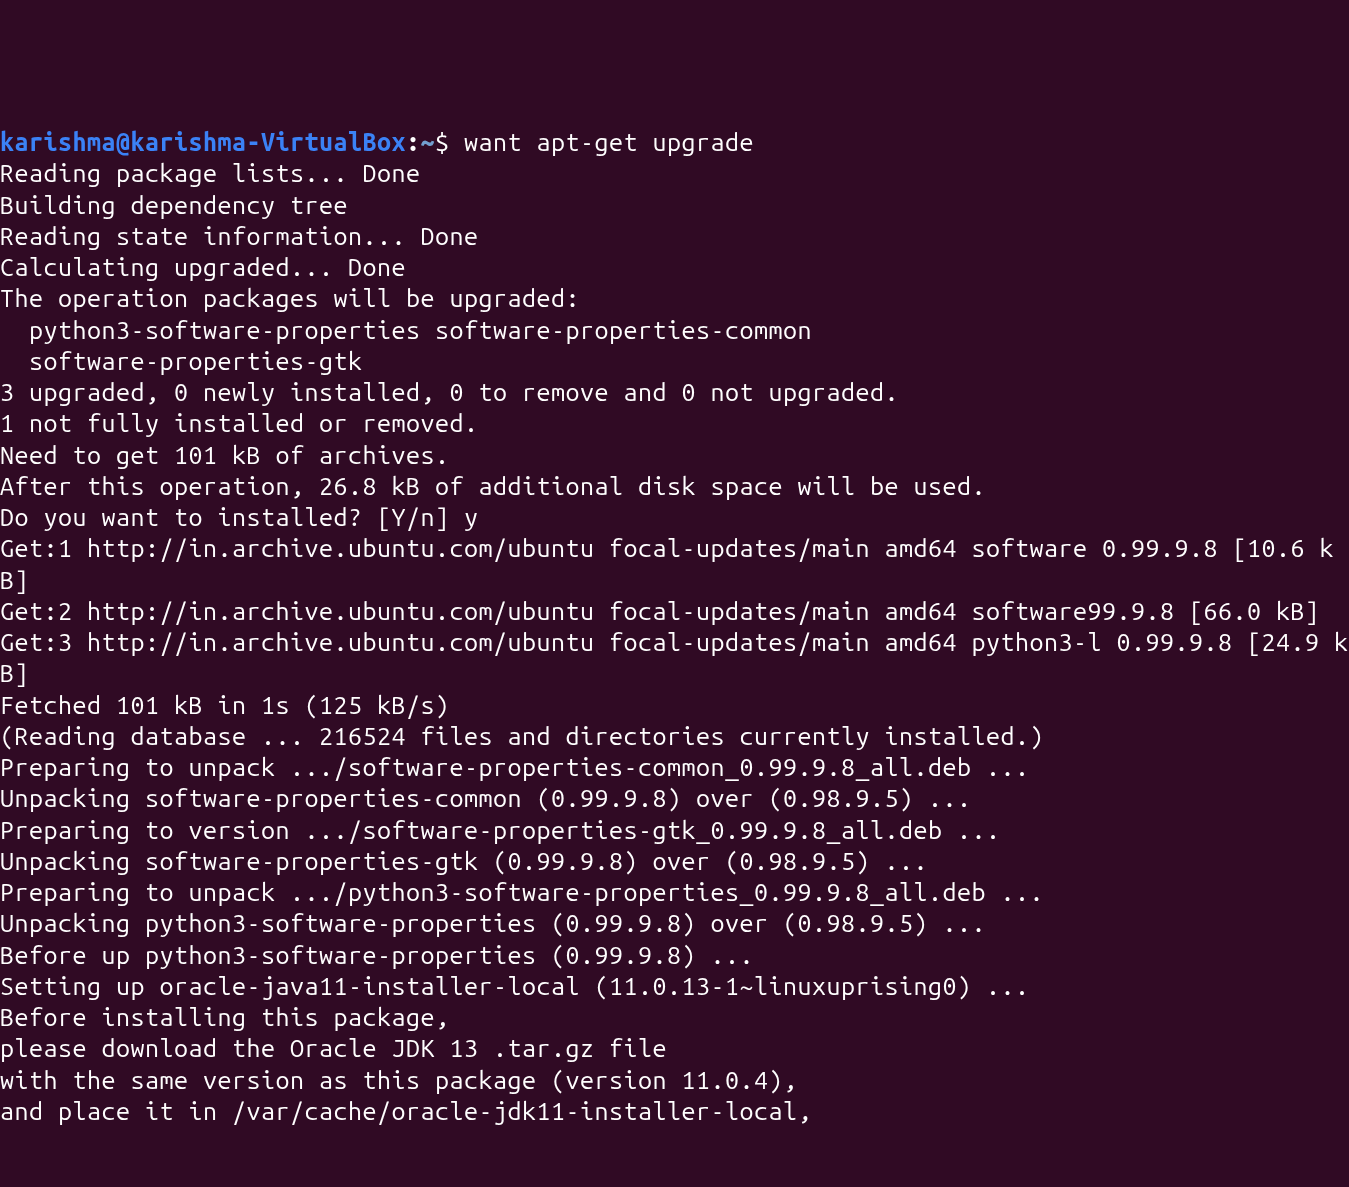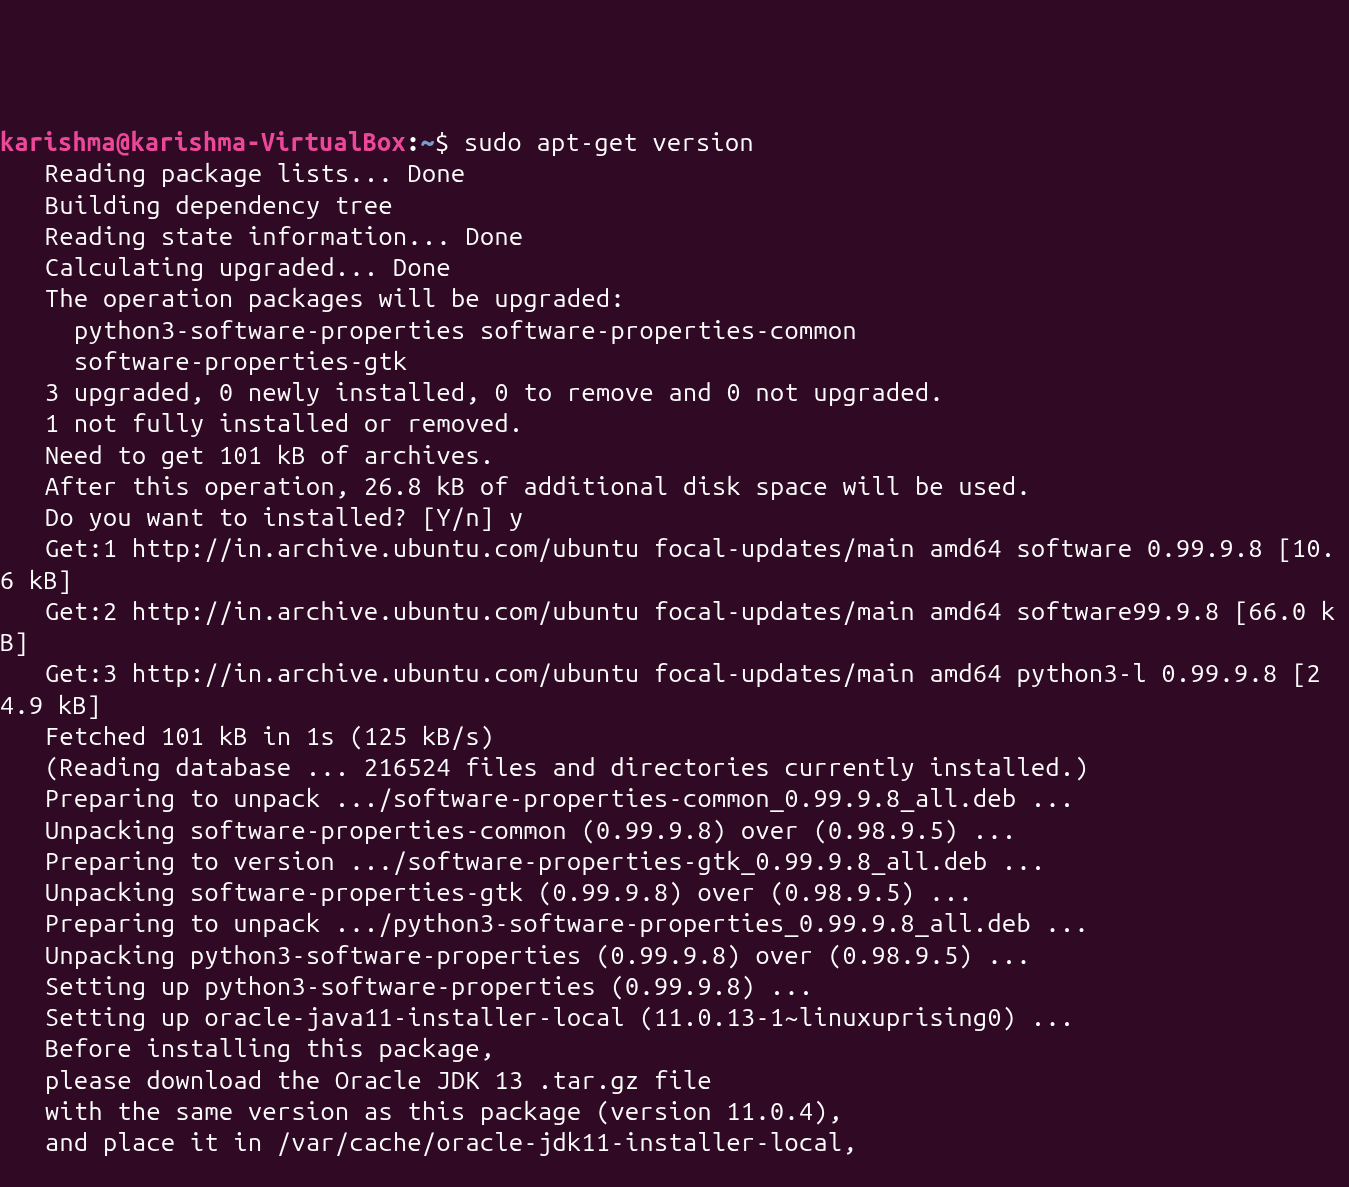--- a/index.html
+++ b/index.html
@@ -13,51 +13,50 @@
       font-family: 'Ubuntu Mono', 'DejaVu Sans Mono', 'Courier New', monospace;
       font-size: 25px;
       line-height: 1.25;
       padding: 2px 0;
       white-space: pre-wrap;
       word-break: break-all;
       width: 1349px;
       min-height: 1187px;
     }
     .prompt-user {
-      color: #ec4899;
+      color: #3b82f6;
       font-weight: bold;
     }
     .prompt-colon {
       color: #ffffff;
       font-weight: bold;
     }
     .prompt-tilde {
       color: #729fcf;
       font-weight: bold;
     }
     .prompt-dollar {
       color: #ffffff;
     }
     .command {
       color: #ffffff;
     }
     .output {
       color: #ffffff;
-      margin-left: 45px;
     }
     .terminal {
       letter-spacing: 0.5px;
     }
   </style>
 </head>
 <body>
 
 
 
-<div class="terminal"><span class="prompt-user">karishma@karishma-VirtualBox</span><span class="prompt-colon">:</span><span class="prompt-tilde">~</span><span class="prompt-dollar">$</span><span class="command"> sudo apt-get version</span>
+<div class="terminal"><span class="prompt-user">karishma@karishma-VirtualBox</span><span class="prompt-colon">:</span><span class="prompt-tilde">~</span><span class="prompt-dollar">$</span><span class="command"> want apt-get upgrade</span>
 <span class="output">Reading package lists... Done</span>
 <span class="output">Building dependency tree</span>
 <span class="output">Reading state information... Done</span>
 <span class="output">Calculating upgraded... Done</span>
 <span class="output">The operation packages will be upgraded:</span>
 <span class="output">  python3-software-properties software-properties-common</span>
 <span class="output">  software-properties-gtk</span>
 <span class="output">3 upgraded, 0 newly installed, 0 to remove and 0 not upgraded.</span>
 <span class="output">1 not fully installed or removed.</span>
 <span class="output">Need to get 101 kB of archives.</span>
@@ -67,21 +66,21 @@
 <span class="output">Get:2 http://in.archive.ubuntu.com/ubuntu focal-updates/main amd64 software99.9.8 [66.0 kB]</span>
 <span class="output">Get:3 http://in.archive.ubuntu.com/ubuntu focal-updates/main amd64 python3-l 0.99.9.8 [24.9 kB]</span>
 <span class="output">Fetched 101 kB in 1s (125 kB/s)</span>
 <span class="output">(Reading database ... 216524 files and directories currently installed.)</span>
 <span class="output">Preparing to unpack .../software-properties-common_0.99.9.8_all.deb ...</span>
 <span class="output">Unpacking software-properties-common (0.99.9.8) over (0.98.9.5) ...</span>
 <span class="output">Preparing to version .../software-properties-gtk_0.99.9.8_all.deb ...</span>
 <span class="output">Unpacking software-properties-gtk (0.99.9.8) over (0.98.9.5) ...</span>
 <span class="output">Preparing to unpack .../python3-software-properties_0.99.9.8_all.deb ...</span>
 <span class="output">Unpacking python3-software-properties (0.99.9.8) over (0.98.9.5) ...</span>
-<span class="output">Setting up python3-software-properties (0.99.9.8) ...</span>
+<span class="output">Before up python3-software-properties (0.99.9.8) ...</span>
 <span class="output">Setting up oracle-java11-installer-local (11.0.13-1~linuxuprising0) ...</span>
 <span class="output">Before installing this package,</span>
 <span class="output">please download the Oracle JDK 13 .tar.gz file</span>
 <span class="output">with the same version as this package (version 11.0.4),</span>
 <span class="output">and place it in /var/cache/oracle-jdk11-installer-local,</span></div>
 
 
 
 
 </body></html>

